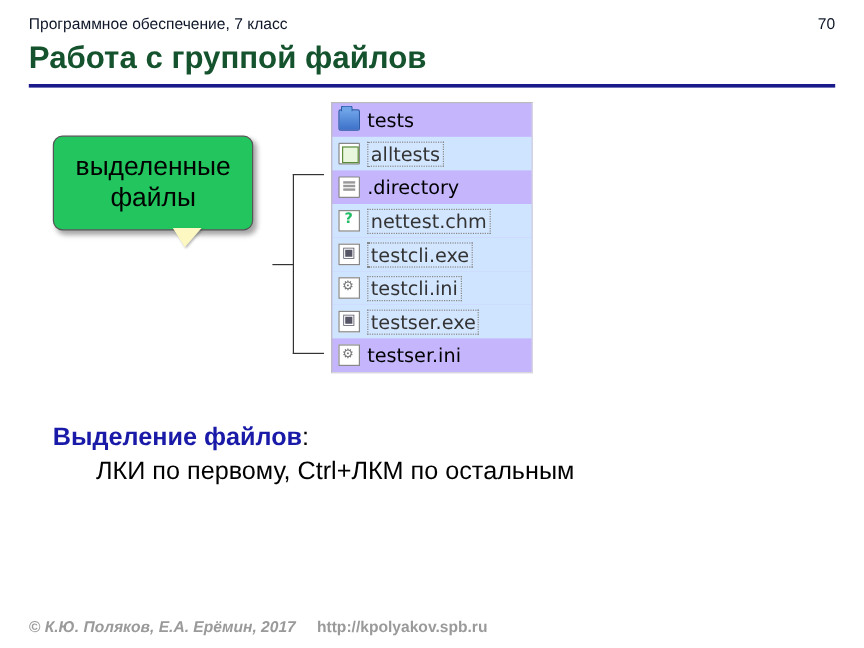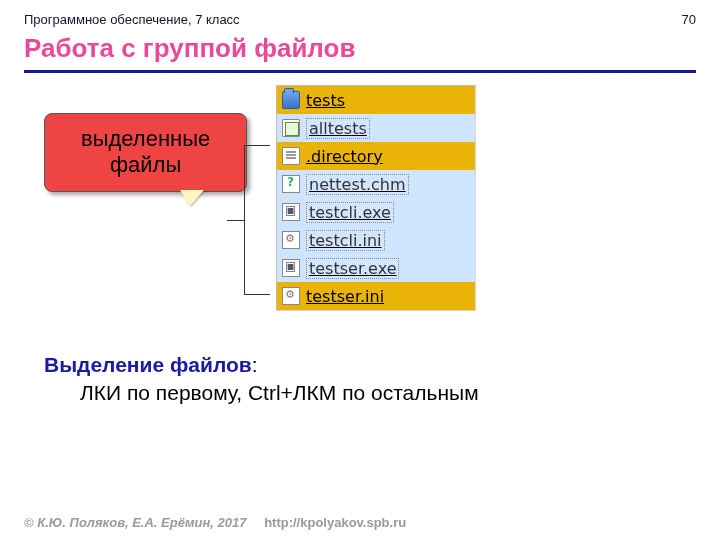--- a/index.html
+++ b/index.html
@@ -1,26 +1,26 @@
 <!DOCTYPE html>
 <html><head>
 <meta charset="utf-8">
 <style>
   * { box-sizing: border-box; margin: 0; padding: 0; }
   html, body { width: 720px; height: 540px; font-family: Arial, Helvetica, sans-serif; background: #fff; color: #000; }
   .slide { position: relative; width: 720px; height: 540px; padding: 10px 24px 0 24px; }
   .top-bar { display: flex; justify-content: space-between; font-size: 13px; color: #0f172a; padding: 2px 0 6px 0; }
-  .title { font-size: 26px; font-weight: bold; color: #ec4899; padding-bottom: 6px; border-bottom: 3px solid #1a1a8a; }
+  .title { font-size: 26px; font-weight: bold; color: #14532d; padding-bottom: 6px; border-bottom: 3px solid #1a1a8a; }
   .body { position: relative; padding-top: 30px; height: 380px; }
   .callout-wrap { position: absolute; left: 20px; top: 40px; }
   .callout {
-    background: #ef4444;
+    background: #22c55e;
     border: 1px solid #555;
     border-radius: 8px;
-    padding: 12px 36px;
+    padding: 12px 18px;
     font-size: 22px;
     text-align: center;
     line-height: 1.2;
     box-shadow: 3px 3px 4px rgba(0,0,0,0.35);
     position: relative;
   }
   .callout-tail {
     position: absolute;
     right: 42px;
     bottom: -15px;
@@ -45,26 +45,25 @@
     position: absolute;
     left: -18px;
     top: 50%;
     width: 18px;
     border-top: 1.5px solid #333;
   }
   .filelist {
     position: absolute;
     left: 252px;
     top: 12px;
-    width: 200px;
-    background: #eab308;
+    width: 168px;
+    background: #c4b5fd;
     border: 1px solid #d8d8d8;
     border-top: 1px solid #bcbcbc;
     border-left: 1px solid #bcbcbc;
-    text-decoration: underline;
   }
   .file-row {
     display: flex;
     align-items: center;
     gap: 6px;
     height: 28px;
     padding: 0 5px;
     font-size: 16px;
     font-family: "DejaVu Sans", Arial, sans-serif;
   }

